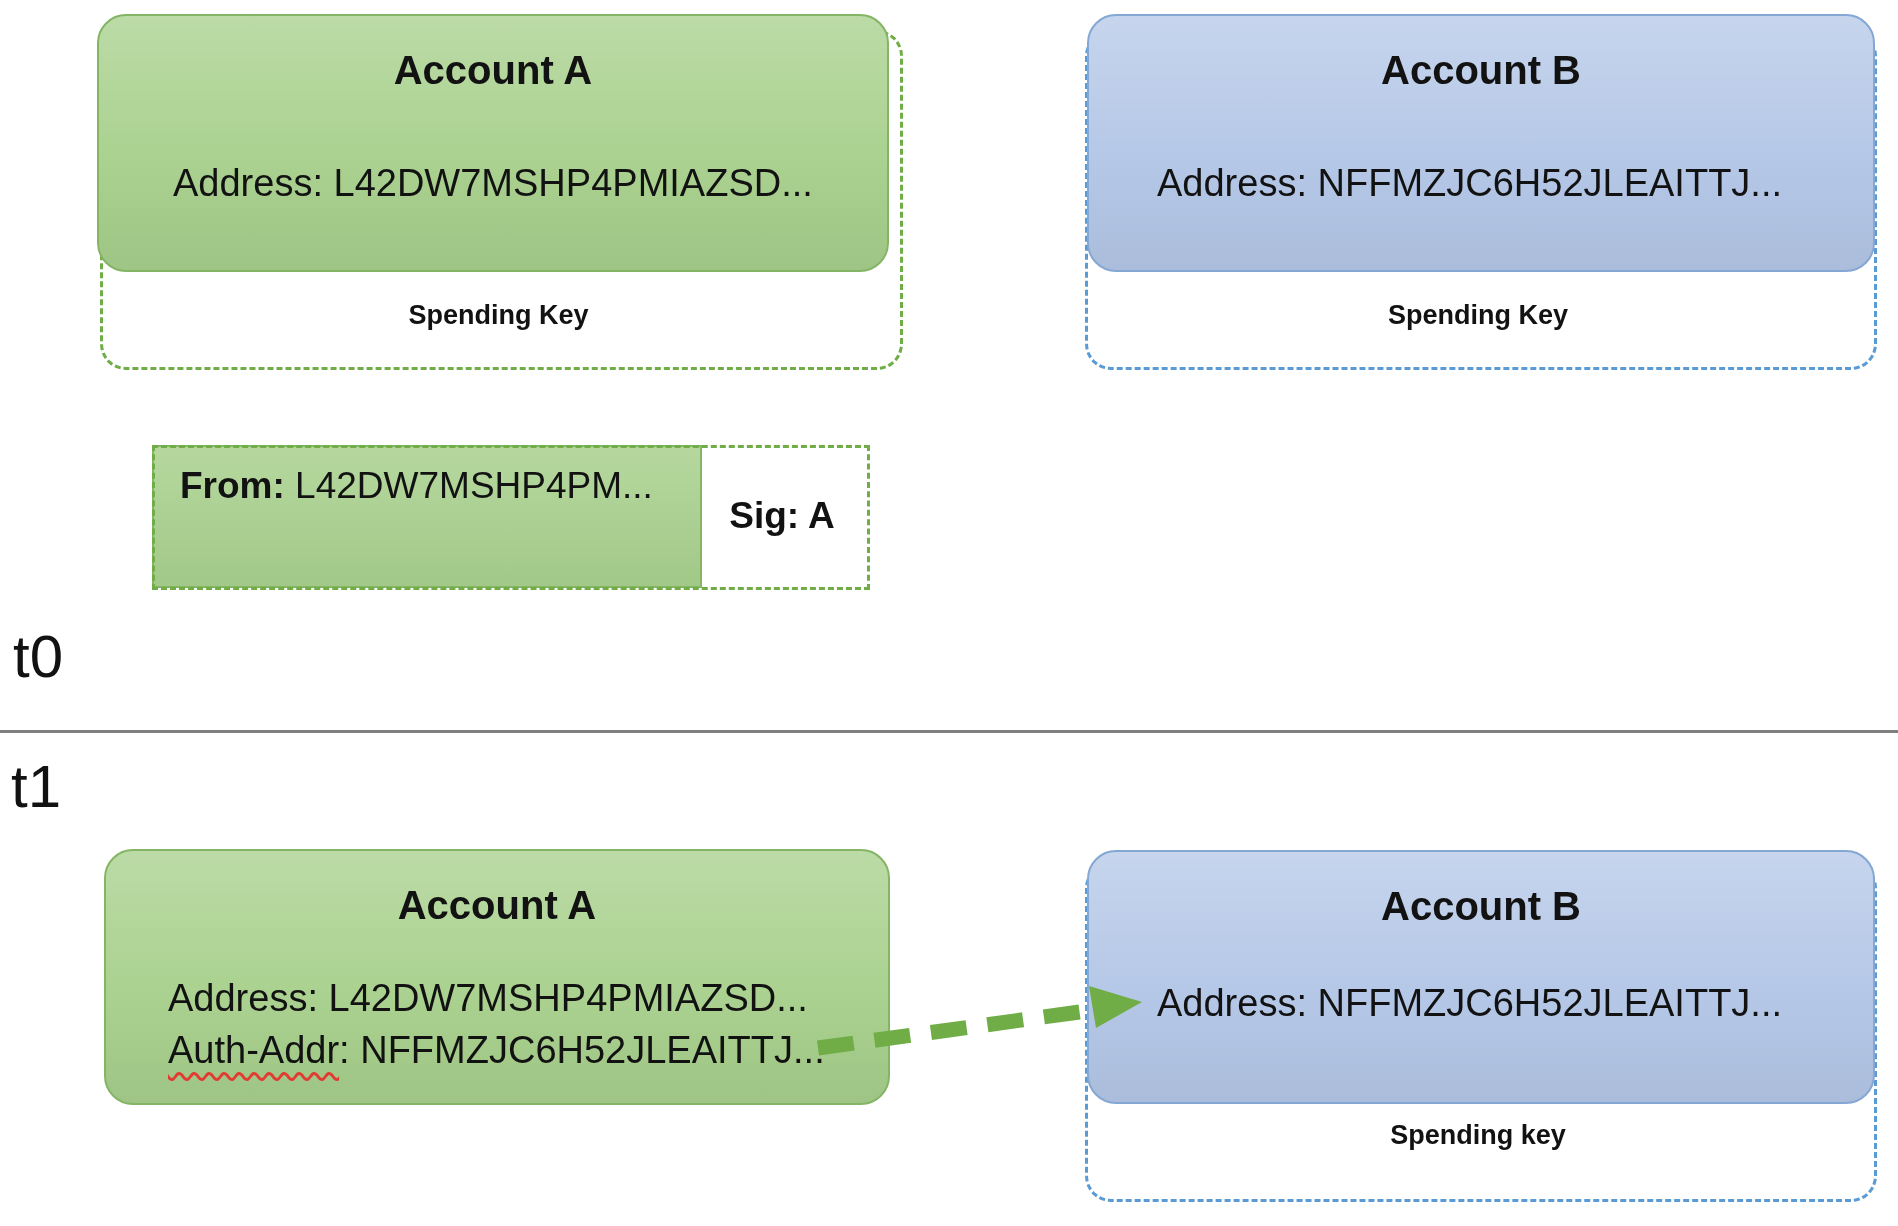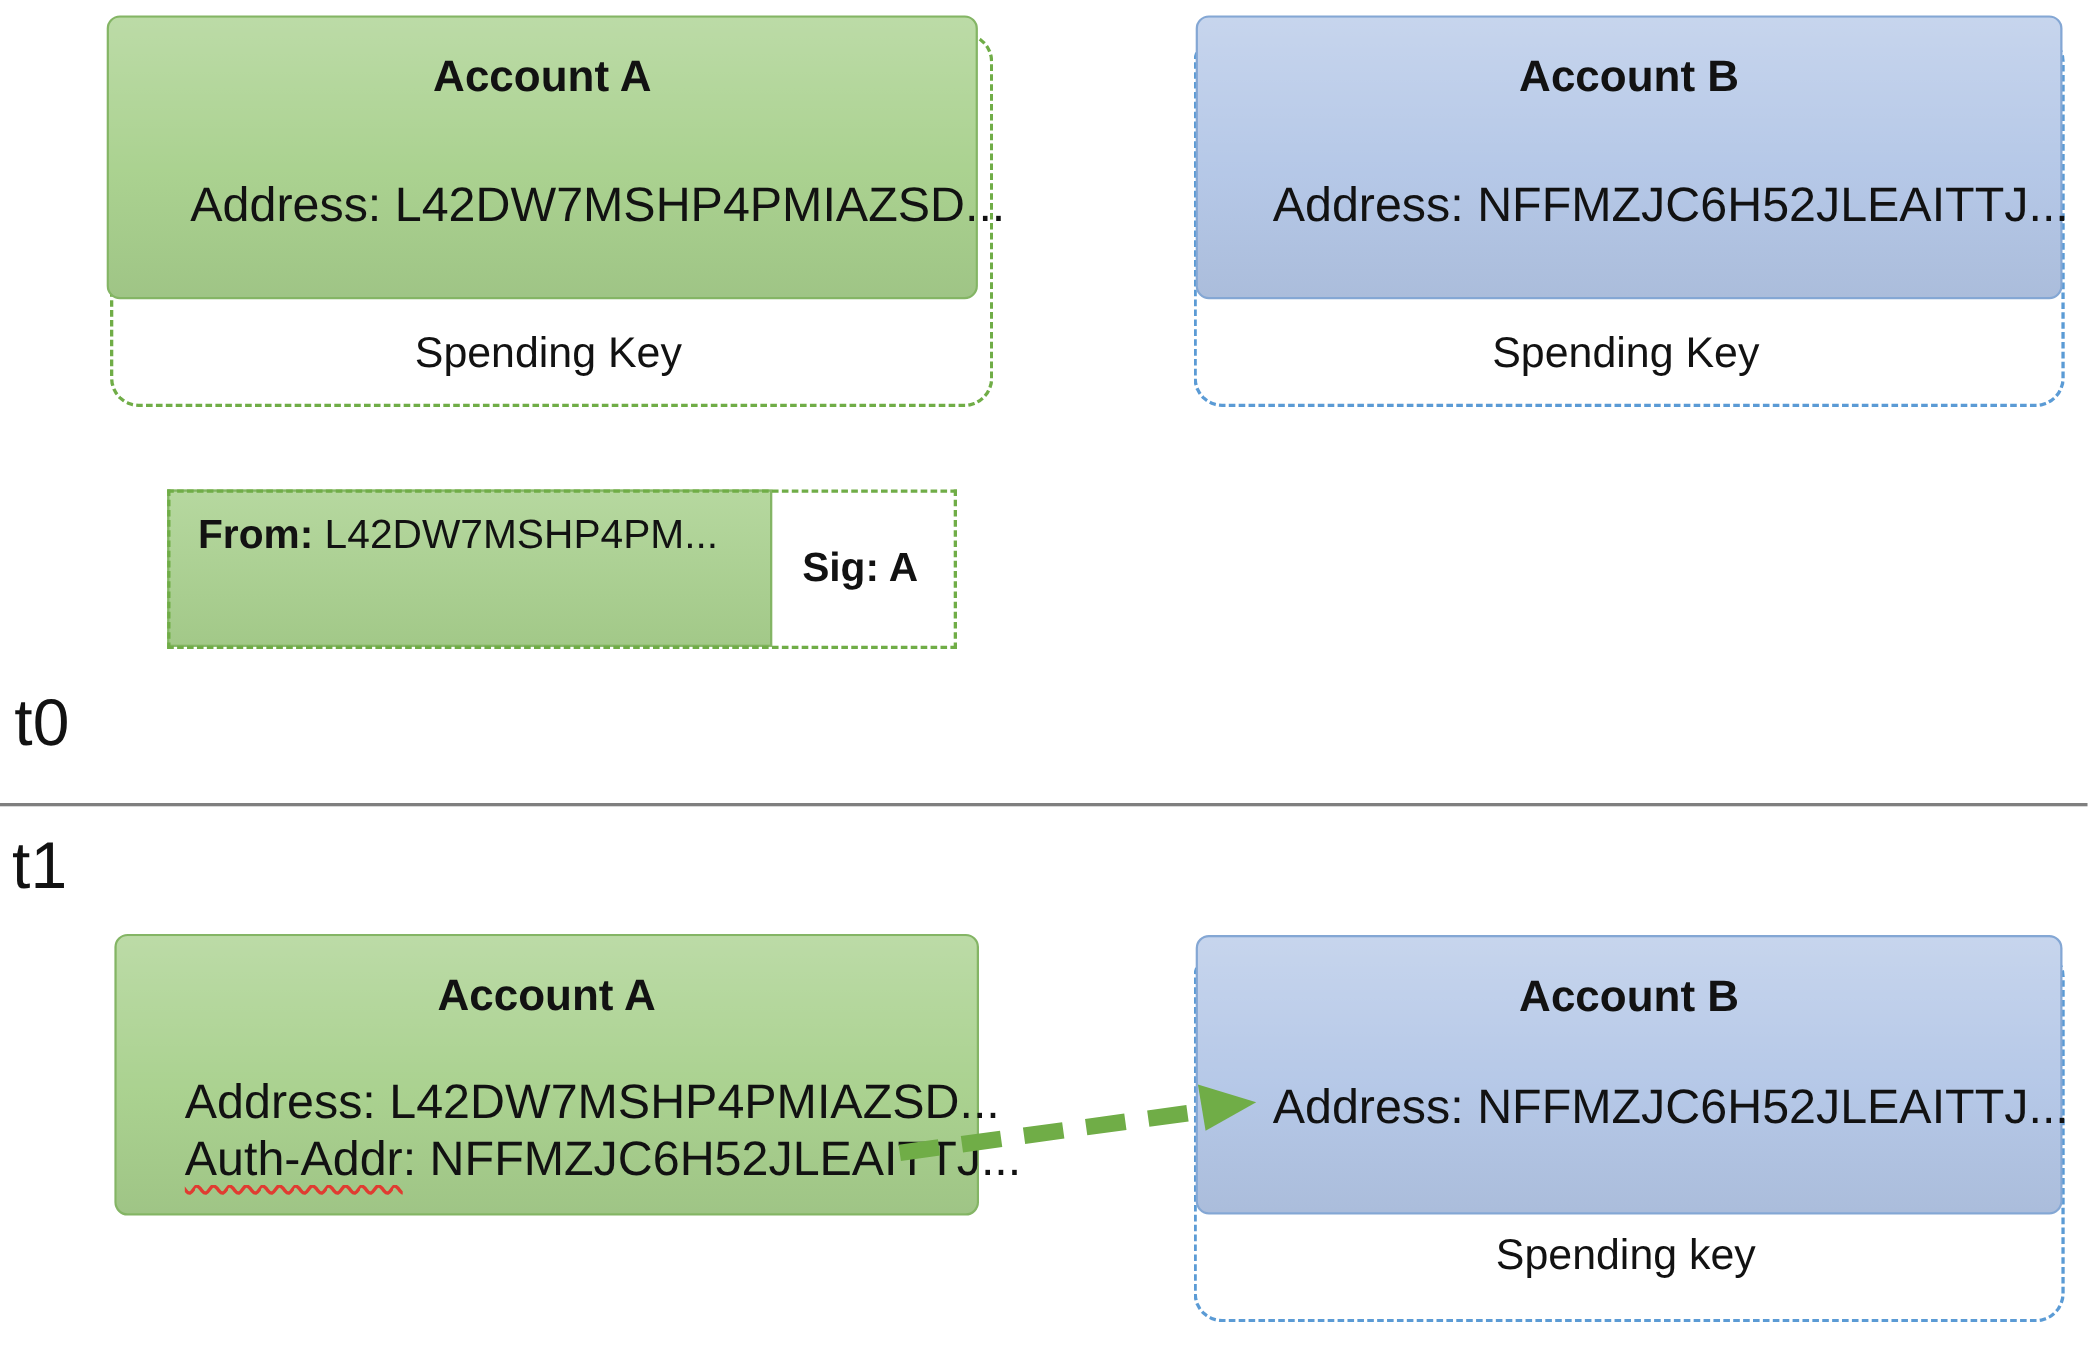--- a/index.html
+++ b/index.html
@@ -6,32 +6,32 @@
   .canvas{
     position:relative;width:1898px;height:1226px;overflow:hidden;
     font-family:"Liberation Sans",sans-serif;color:#121212;background:#ffffff;
   }
   .abs{position:absolute;}
   
   .dash{position:absolute;border-radius:26px;background:transparent;}
   .dash.green{border:3px dashed var(--green_dash);}
   .dash.blue{border:3px dashed var(--blue_dash);}
   
-  .acctbox{position:absolute;border-radius:12px;}
+  .acctbox{position:absolute;border-radius:29px;}
   .acctbox.green{
     background:linear-gradient(180deg,rgba(255,255,255,.22),rgba(255,255,255,.02) 55%,rgba(0,0,0,.06)),var(--green_fill);
     border:2px solid var(--green_edge);
   }
   .acctbox.blue{
     background:linear-gradient(180deg,rgba(255,255,255,.25),rgba(255,255,255,.02) 55%,rgba(0,0,0,.05)),var(--blue_fill);
     border:2px solid var(--blue_edge);
   }
   .acct-title{position:absolute;left:0;right:0;top:32px;text-align:center;font-size:40px;font-weight:700;}
-  .acct-line{position:absolute;font-size:44px;white-space:nowrap;}
-  .keylabel{position:absolute;text-align:center;font-size:39px;font-weight:400;}
+  .acct-line{position:absolute;font-size:38px;white-space:nowrap;}
+  .keylabel{position:absolute;text-align:center;font-size:27px;font-weight:700;}
   
   .txn-fill{
     position:absolute;
     background:linear-gradient(180deg,rgba(255,255,255,.15),rgba(0,0,0,.04)),var(--green_fill);
     border:2px solid var(--green_edge);
   }
   .txn-dash{position:absolute;border:3px dashed var(--green_dash);background:transparent;}
   .txn-line{position:absolute;font-size:37px;white-space:nowrap;}
   .txn-line b{font-weight:700;}
   .rekey-gap{padding-left:14px;}

